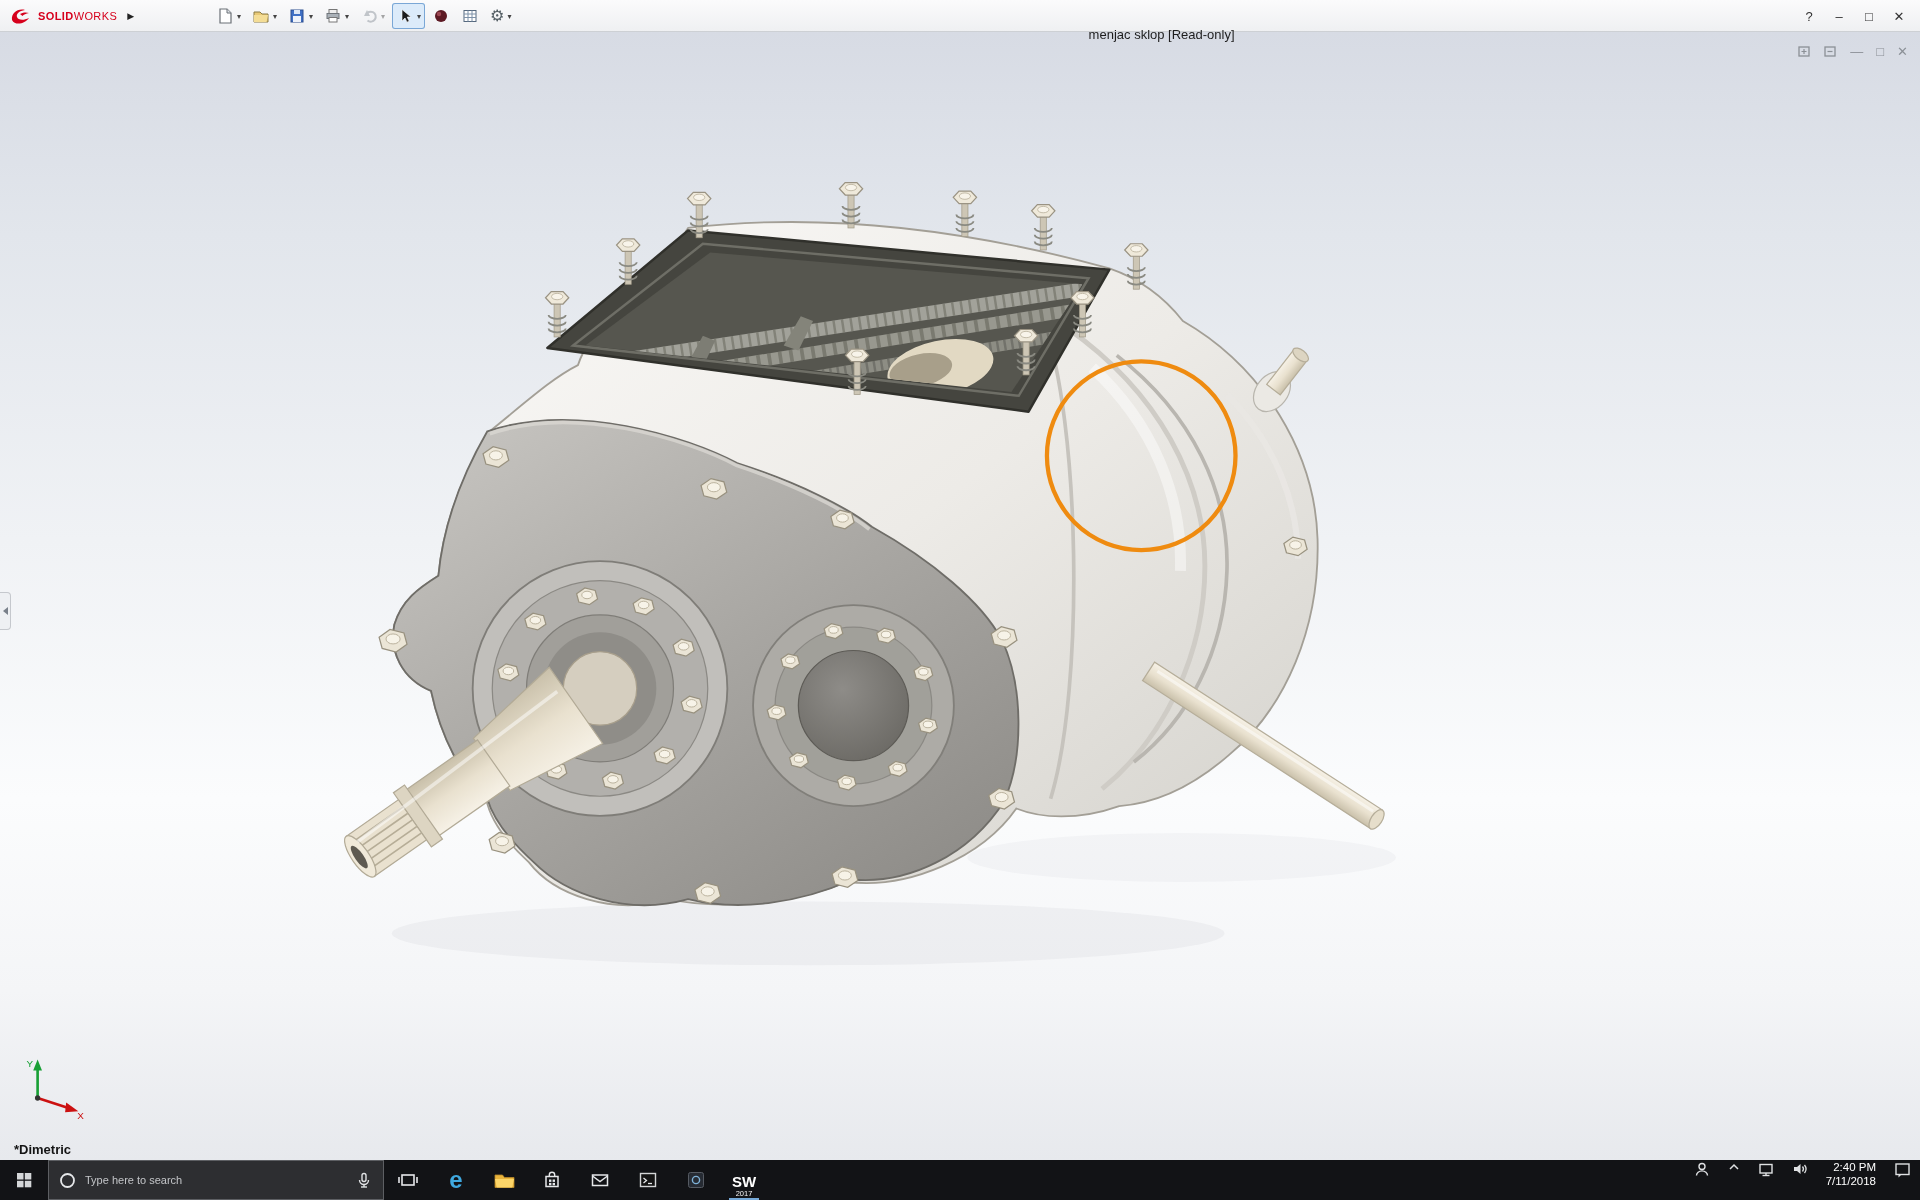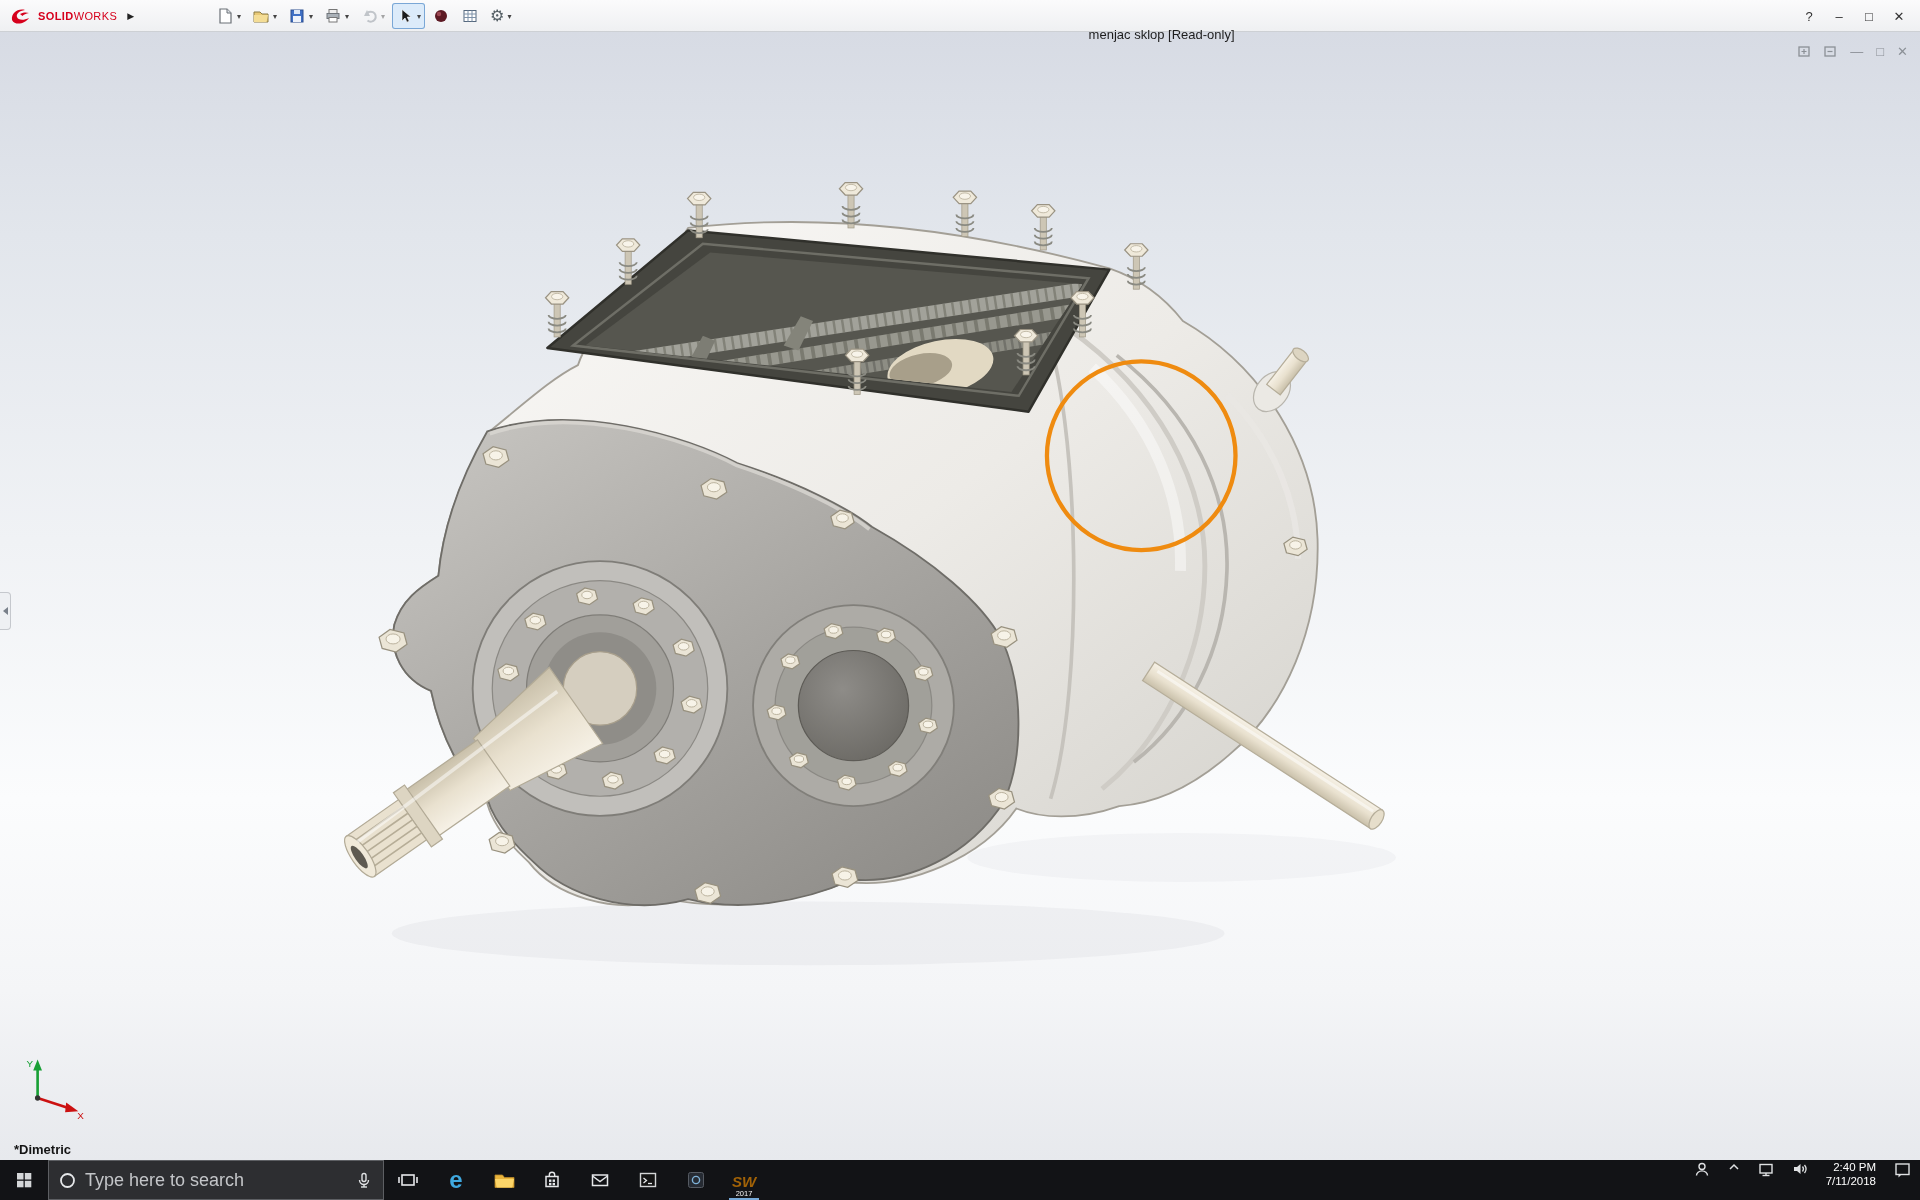--- a/index.html
+++ b/index.html
@@ -43,25 +43,25 @@
   .triad { position:absolute; left:20px; bottom:40px; width:66px; height:66px; }
   .view-label { position:absolute; left:14px; bottom:3px; font-size:13px; font-weight:bold; color:#141414;margin-top:40px; }
 
   
   .taskbar { position:absolute; left:0; right:0; bottom:0; height:40px; background:#121316;
     display:flex; align-items:stretch; z-index:20; }
   .tb-btn { width:48px; display:flex; align-items:center; justify-content:center; position:relative; }
   .search { width:336px; background:#2d2e31; border:1px solid #5d5f63; display:flex; align-items:center;
     gap:9px; padding:0 10px; }
   .search-input { flex:1; background:transparent; border:none; outline:none; color:#d2d4d7;
-    font-size:18px; font-family:inherit; }
+    font-size:11px; font-family:inherit; }
   .search-input::placeholder { color:#c3c5c8; opacity:1; }
   .edge-e { font-size:24px; font-weight:bold; color:#3fa9e0; line-height:1; }
   .sw-icon { display:flex; flex-direction:column; align-items:center; line-height:1; }
-  .sw-icon .l1 { color:#a16207; font-weight:bold; font-style:italic; font-size:15px;margin-top:12px; }
+  .sw-icon .l1 { color:#ffffff; font-weight:bold; font-size:15px;margin-top:12px; }
   .sw-icon .l2 { color:#f2f2f2; font-size:7.5px; margin-top:1px; }
   .indicator { position:absolute; bottom:0; left:9px; right:9px; height:2px; background:#76a9d8; }
   .tray { margin-left:auto; display:flex; align-items:flex-start; }
   .tray-btn { display:flex; align-items:center; justify-content:center; padding:0 8px; }
   .clock { display:flex; flex-direction:column; align-items:flex-end; justify-content:center;
     color:#fff; font-size:11.5px; line-height:14px; padding:0 9px; }
 </style>
 </head>
 <body>
 

